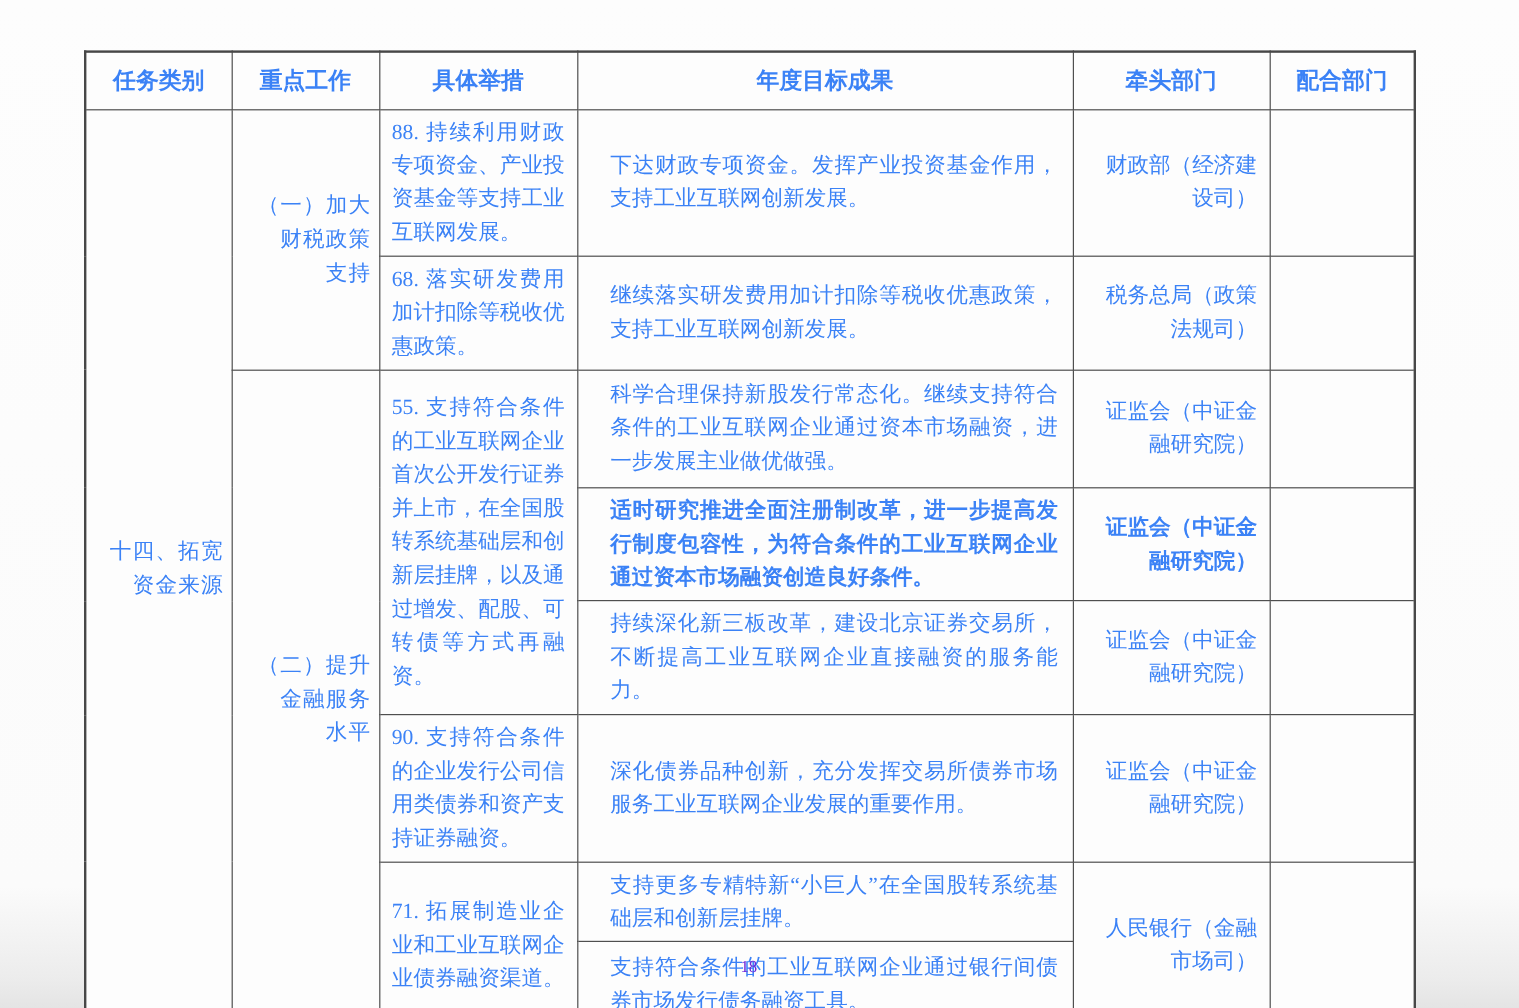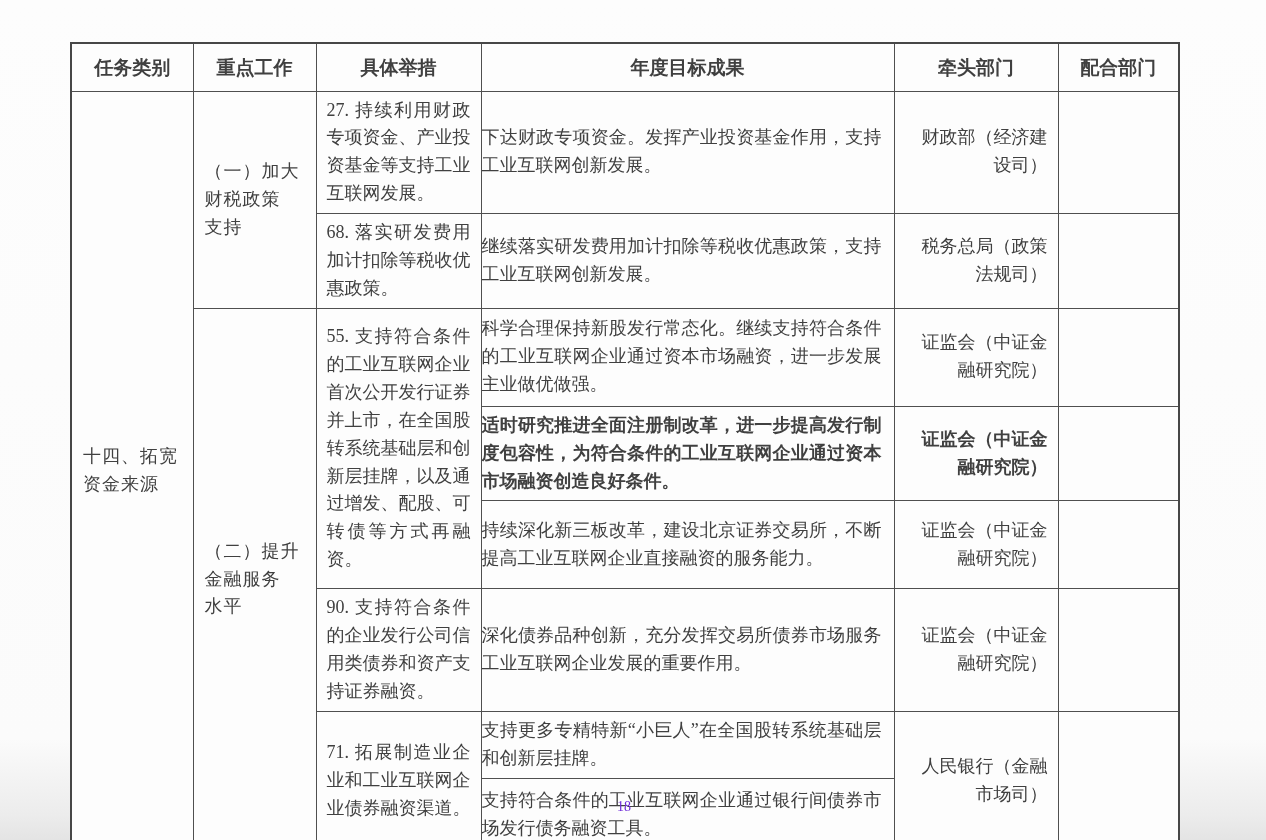--- a/index.html
+++ b/index.html
@@ -15,41 +15,41 @@
     border-collapse:collapse;table-layout:fixed;
     background:#fdfdfd;
     border:2px solid #474747;
   }
   .doc-table th,.doc-table td{
     border:1px solid #4f4f4f;
     padding:5px 10px;
     font-size:18px;
     line-height:1.55;
     vertical-align:middle;
-    color:#404040;
+    color:#3b82f6;
     word-break:break-all;
     overflow:hidden;
   }
   .doc-table th{
     font-weight:bold;
     font-size:19px;
     text-align:center;
     padding:4px 4px;
   }
   td.cell-category,td.cell-keywork{
     white-space:pre-line;
-    text-align:left;
+    text-align:right;
     padding-left:11px;padding-right:6px;
     letter-spacing:1px;
   }
   td.cell-measure,td.cell-outcome{
     text-align:justify;
     text-justify:inter-ideograph;
   }
-  td.cell-outcome{padding-left:0;padding-right:12px;}
+  td.cell-outcome{padding-left:27px;padding-right:12px;}
   td.cell-lead{text-align:right;}
   td.cell-coop{background:transparent;}
   tr.h48{height:48px;}
   tr.h102{height:102px;}
   tr.h80{height:80px;}
   tr.h98{height:98px;}
   tr.h82{height:82px;font-weight:bold;}
   tr.h88{height:88px;}
   tr.h115{height:115px;}
   tr.h65{height:65px;}
@@ -80,21 +80,21 @@
       <th>牵头部门</th>
       <th>配合部门</th>
     </tr>
 
     <tr class="h102">
       <td class="cell-category" rowspan="8">十四、拓宽
 资金来源</td>
       <td class="cell-keywork" rowspan="2">（一）加大
 财税政策
 支持</td>
-      <td class="cell-measure">27. 持续利用财政专项资金、产业投资基金等支持工业互联网发展。</td>
+      <td class="cell-measure">88. 持续利用财政专项资金、产业投资基金等支持工业互联网发展。</td>
       <td class="cell-outcome">下达财政专项资金。发挥产业投资基金作用，支持工业互联网创新发展。</td>
       <td class="cell-lead">财政部（经济建设司）</td>
       <td class="cell-coop"></td>
     </tr>
 
     <tr class="h80">
       <td class="cell-measure">68. 落实研发费用加计扣除等税收优惠政策。</td>
       <td class="cell-outcome">继续落实研发费用加计扣除等税收优惠政策，支持工业互联网创新发展。</td>
       <td class="cell-lead">税务总局（政策法规司）</td>
       <td class="cell-coop"></td>

